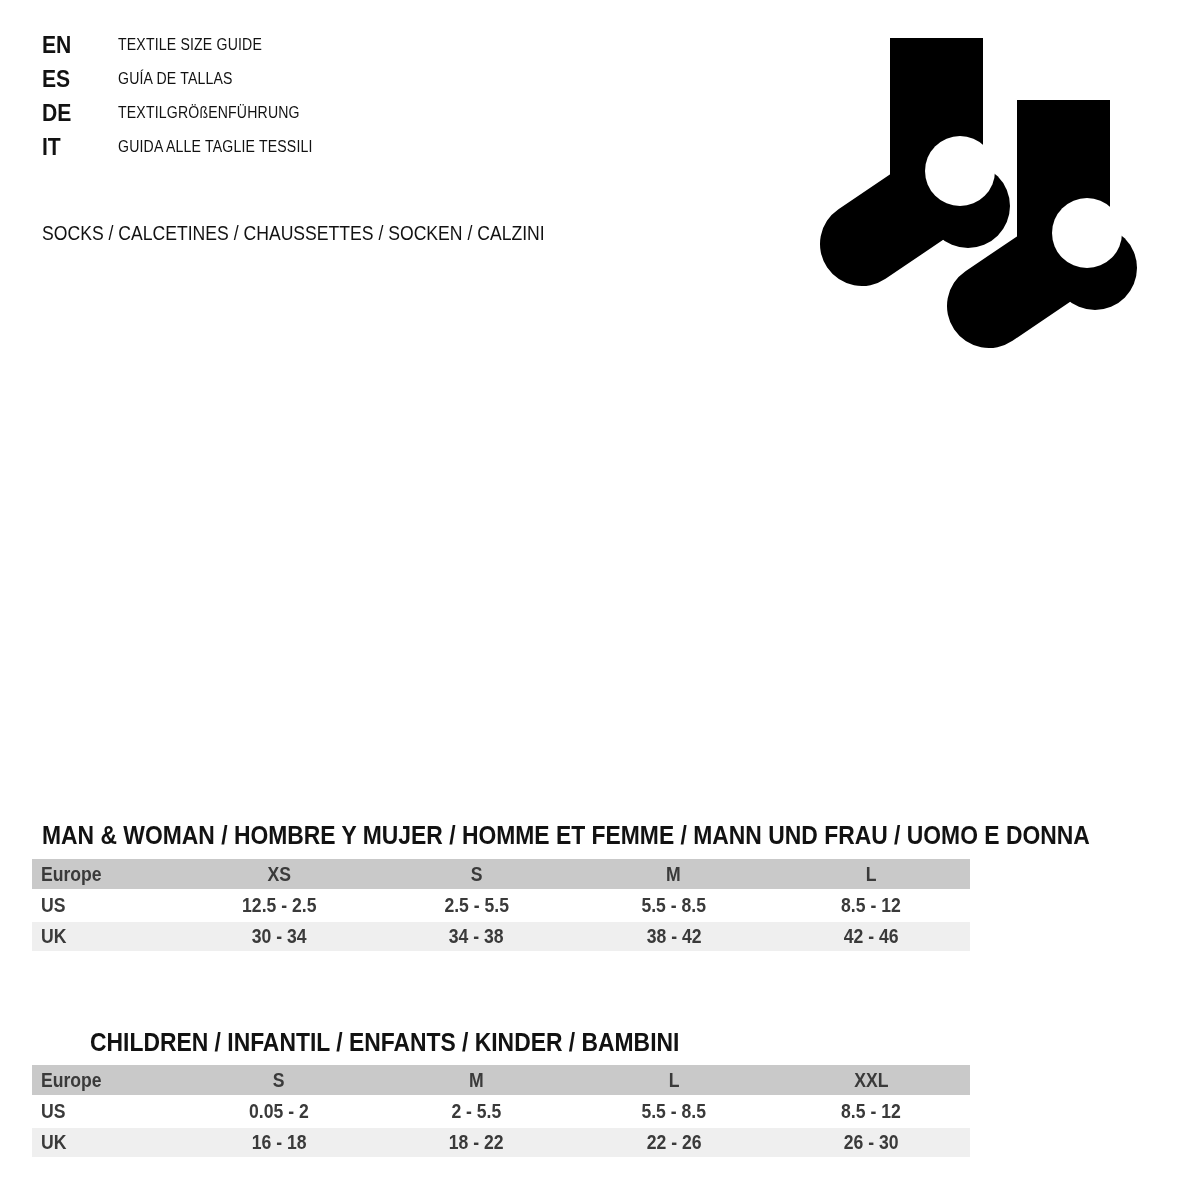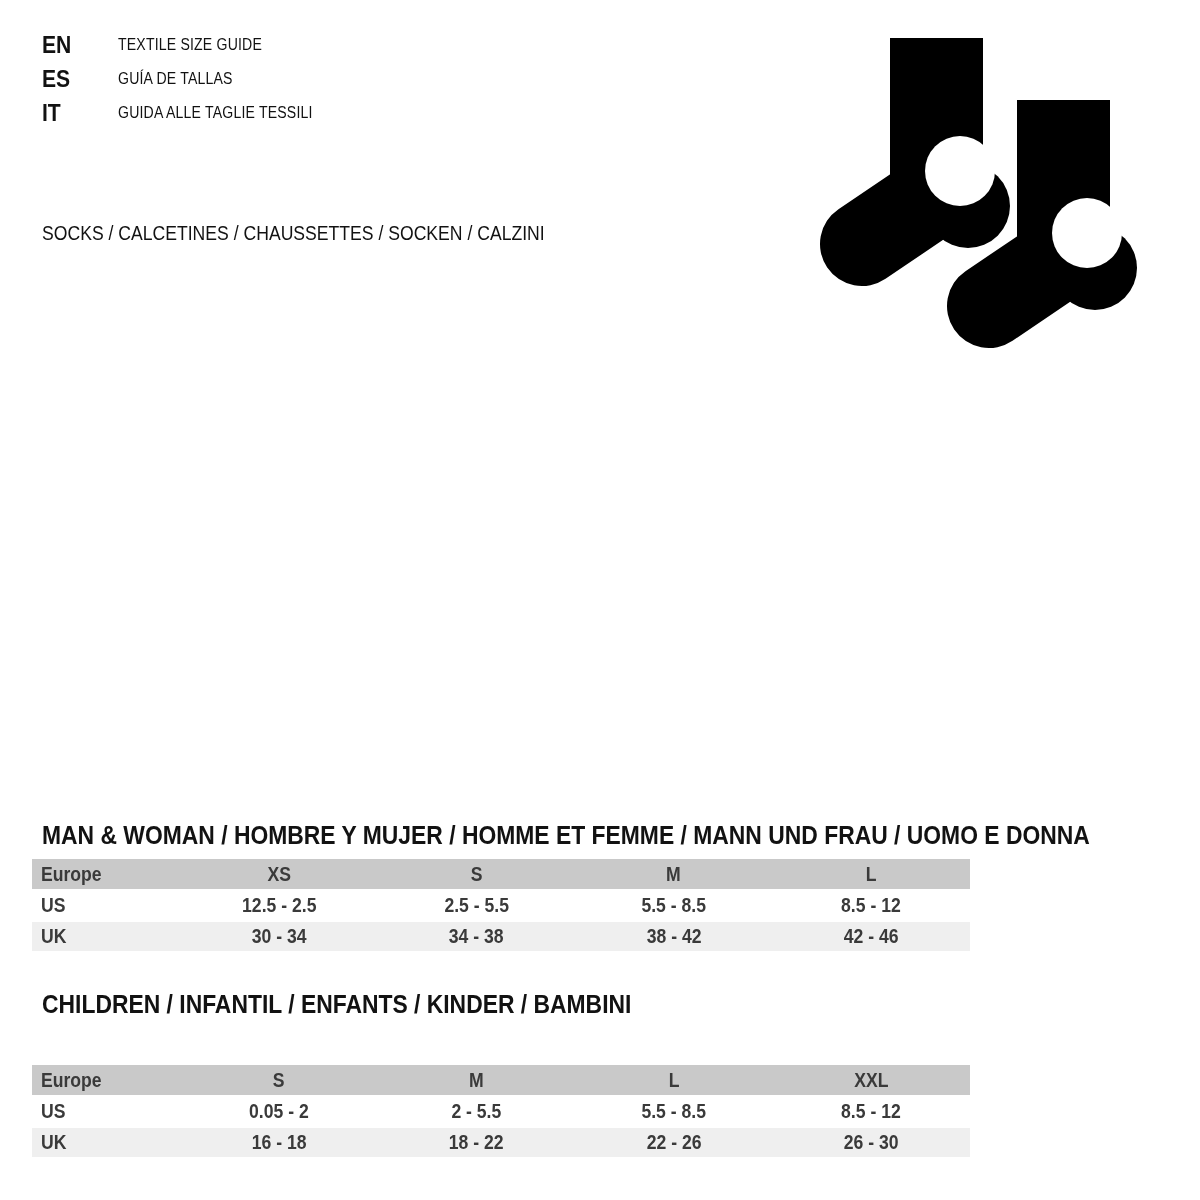--- a/index.html
+++ b/index.html
@@ -25,21 +25,21 @@
   .lang-row{display:flex;height:34px;align-items:center;}
   .lang-code{width:76px;font-size:24px;font-weight:bold;}
   .lang-title{font-size:16px;font-weight:normal;letter-spacing:.2px;}
 
   .subtitle{position:absolute;left:42px;top:222px;font-size:20px;font-weight:normal;}
 
   .socks-svg{position:absolute;left:800px;top:15px;}
 
   .section-heading{position:absolute;left:42px;font-size:26px;font-weight:bold;}
   .heading-1{top:820px;}
-  .heading-2{top:989px;}
+  .heading-2{top:1027px;margin-left:48px;}
 
   .size-table{
     position:absolute;left:32px;width:938px;
     border-collapse:collapse;table-layout:fixed;
     font-size:20px;font-weight:bold;color:var(--table-text);
   }
   .table-1{top:859px;}
   .table-2{top:1065px;}
   .size-table col.c-label{width:15.8%;}
   .size-table col.c-size{width:21.05%;}
@@ -56,20 +56,24 @@
 <body>
 
 <div class="lang-list">
   <div class="lang-row">
     <span class="lang-code"><span class="cx">EN</span></span>
     <span class="lang-title"><span class="cx">TEXTILE SIZE GUIDE</span></span>
   </div>
   <div class="lang-row">
     <span class="lang-code"><span class="cx">ES</span></span>
     <span class="lang-title"><span class="cx">GUÍA DE TALLAS</span></span>
+  </div>
+  <div class="lang-row">
+    <span class="lang-code"><span class="cx">DE</span></span>
+    <span class="lang-title"><span class="cx">TEXTILGRÖßENFÜHRUNG</span></span>
   </div>
   <div class="lang-row">
     <span class="lang-code"><span class="cx">IT</span></span>
     <span class="lang-title"><span class="cx">GUIDA ALLE TAGLIE TESSILI</span></span>
   </div>
 </div>
 
 <div class="subtitle">
   <span class="cx">SOCKS / CALCETINES / CHAUSSETTES / SOCKEN / CALZINI</span>
 </div>

